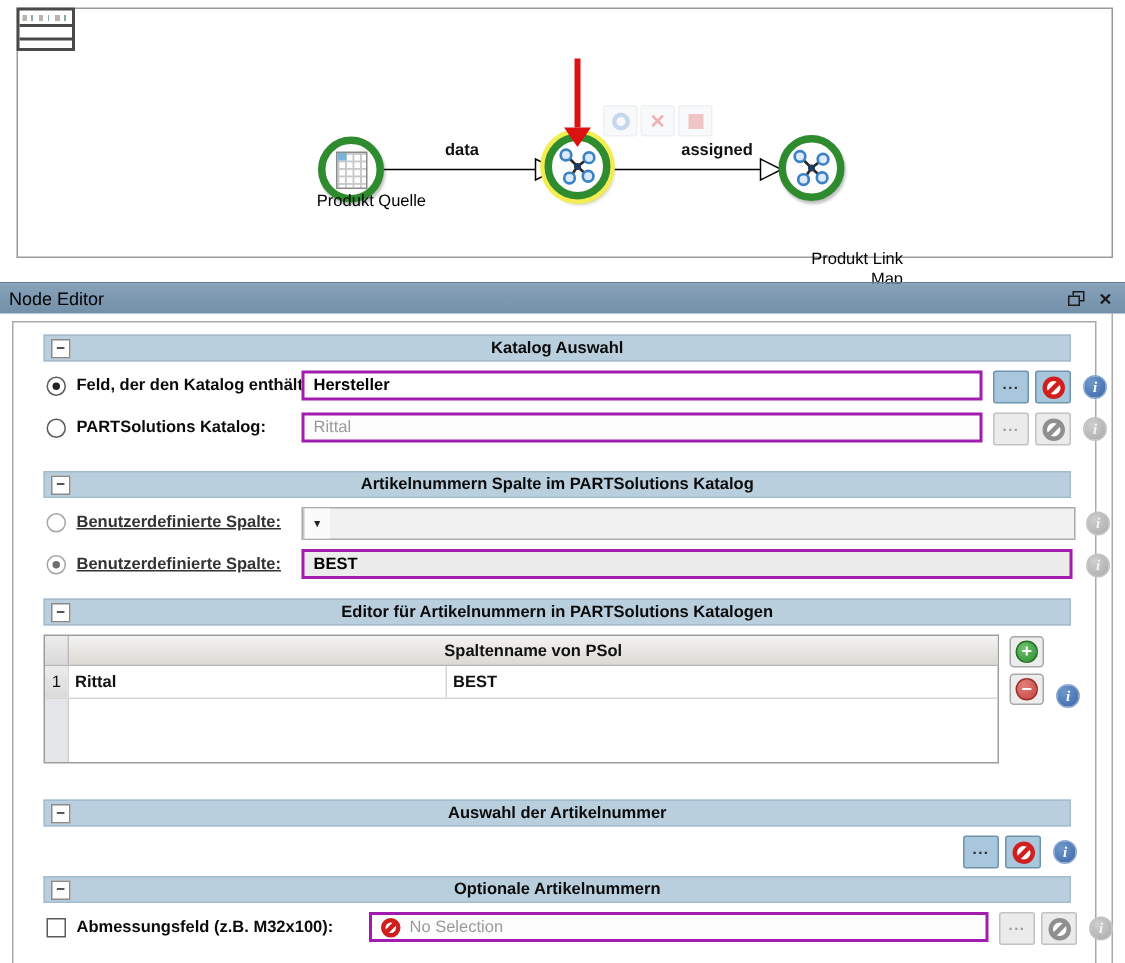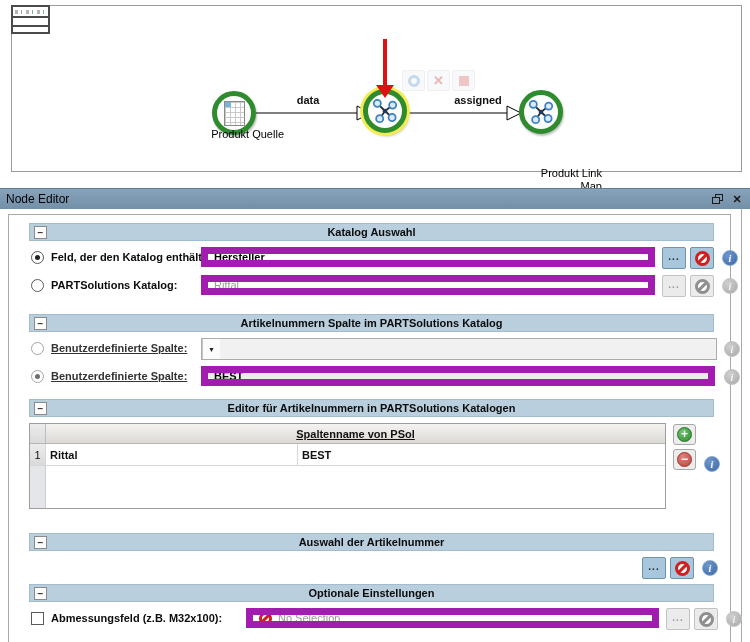--- a/index.html
+++ b/index.html
@@ -68,21 +68,21 @@
     border:1px solid #5a5a5a; background:#fff; }
   .radio.checked::after { content:""; position:absolute; left:3px; top:3px; width:5px; height:5px;
     border-radius:50%; background:#222; }
   .radio.disabled { border-color:#a5a5a5; }
   .radio.disabled.checked::after { background:#6f6f6f; }
   .checkbox { position:absolute; left:2px; top:4px; width:13px; height:13px;
     border:1px solid #5a5a5a; background:#fff; }
   .row-label { position:absolute; left:22px; top:4px; font-weight:700; color:#0b0b0b; white-space:nowrap; }
   .row-label.gray { color:#333;text-decoration:underline; }
 
-  .field { position:absolute; top:0; height:20px; background:#fff; border:7px solid #a21caf;
+  .field { position:absolute; top:0; height:20px; background:#fff; border:2px solid #a21caf;
     display:flex; align-items:center; padding:0 6px; font-weight:700; color:#000; overflow:hidden; }
   .field.placeholder { color:#9a9a9a; font-weight:400; background:#fdfdfd; }
   .field.gray { background:#ececec; }
   .combo { position:absolute; top:0; height:22px; background:#f1f1f1; border:1px solid #ababab;
     display:flex; align-items:center; }
   .combo .combo-text { flex:1; padding:0 6px; color:#1a1a1a; overflow:hidden; white-space:nowrap; }
   .combo .combo-arrow { width:18px; height:20px; background:#fbfbfb; border-left:1px solid #c6c6c6;
     display:flex; align-items:center; justify-content:center; font-size:7px; color:#222; }
 
   .btn { position:absolute; top:0; width:24px; height:22px; border-radius:2px;
@@ -275,21 +275,21 @@
     <span class="info-badge gray" style="left:695px;top:3px;">i</span>
   </div>
 
   <div class="section-header" style="top:184px;">
     <span class="collapse-box">−</span>
     <span>Editor für Artikelnummern in PARTSolutions Katalogen</span>
   </div>
   <div id="psol-table">
     <div class="t-header">
       <div class="hc rowhead" style="width:16px;"></div>
-      <div class="hc" style="flex:1;border-right:none;text-decoration:underline;">Spaltenname von PSol</div>
+      <div class="hc" style="flex:1;border-right:none;">Spaltenname von PSol</div>
     </div>
     <div class="t-row">
       <div class="c rowhead" style="width:16px;">1</div>
       <div class="c" style="width:252px;">Rittal</div>
       <div class="c" style="flex:1;border-right:none;">BEST</div>
     </div>
     <div id="rowhead-strip"></div>
   </div>
   <div class="round-btn" style="left:664px;top:209px;">
     <span class="circle-glyph green">+</span>
@@ -308,21 +308,21 @@
       <span class="dots">...</span>
       </div>
     <div class="btn blue" style="left:641px;">
       <span class="noentry"></span>
       </div>
     <span class="info-badge" style="left:673px;top:3px;">i</span>
   </div>
 
   <div class="section-header" style="top:369px;">
     <span class="collapse-box">−</span>
-    <span>Optionale Einstellungen</span>
+    <span>Optionale Artikelnummern</span>
   </div>
   <div class="row" style="top:393px;">
     <span class="checkbox"></span>
     <span class="row-label">Abmessungsfeld (z.B. M32x100):</span>
     <div class="field placeholder" style="left:217px;width:413px;gap:6px;">
       <span class="noentry small"></span>
       <span>No Selection</span>
     </div>
     <div class="btn disabled" style="left:637px;">
       <span class="dots">...</span>

